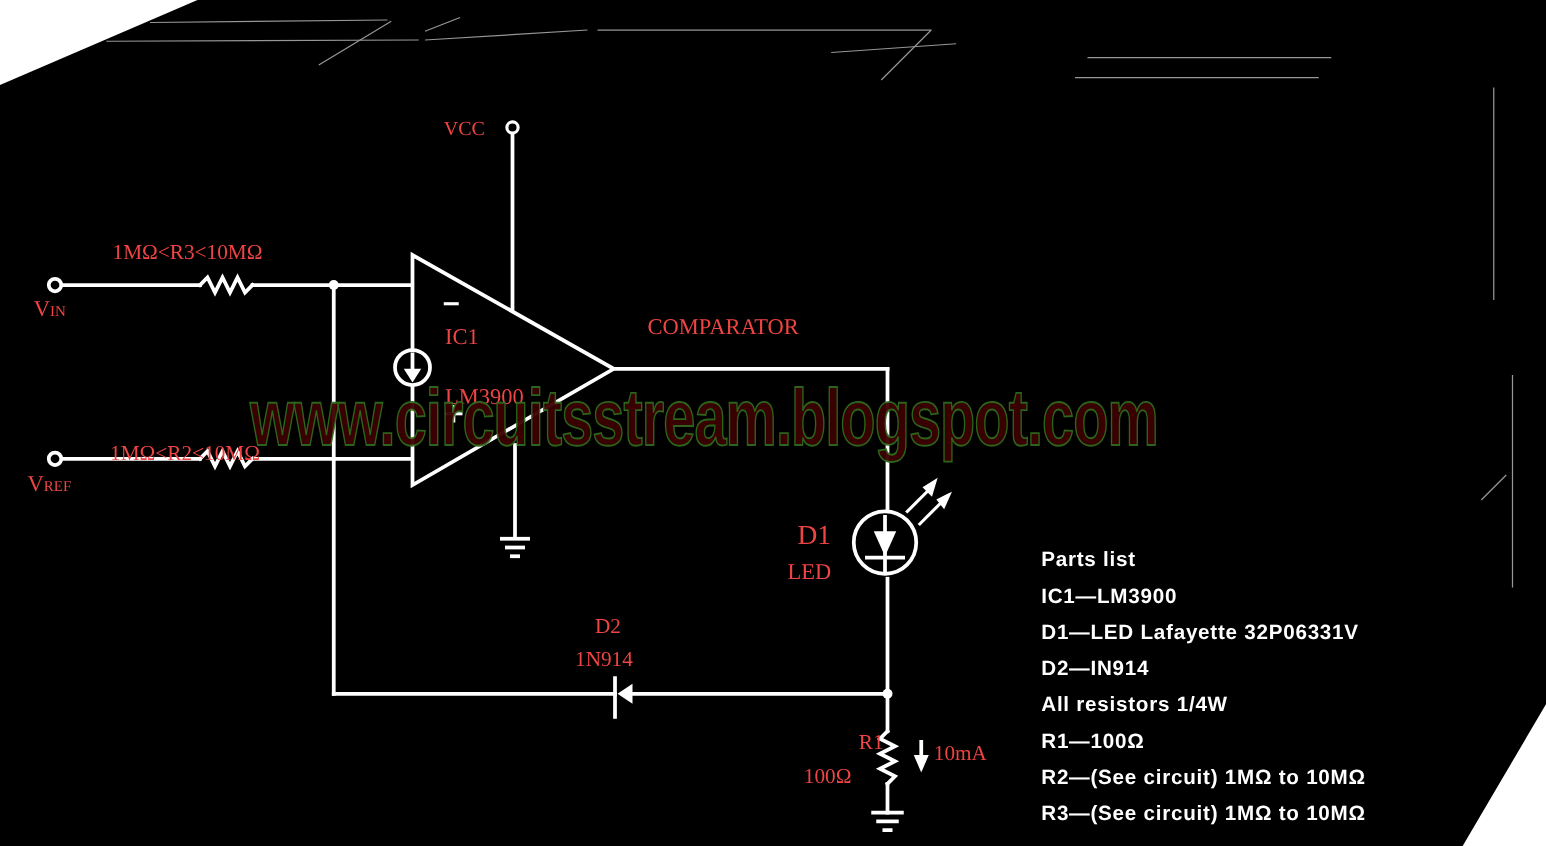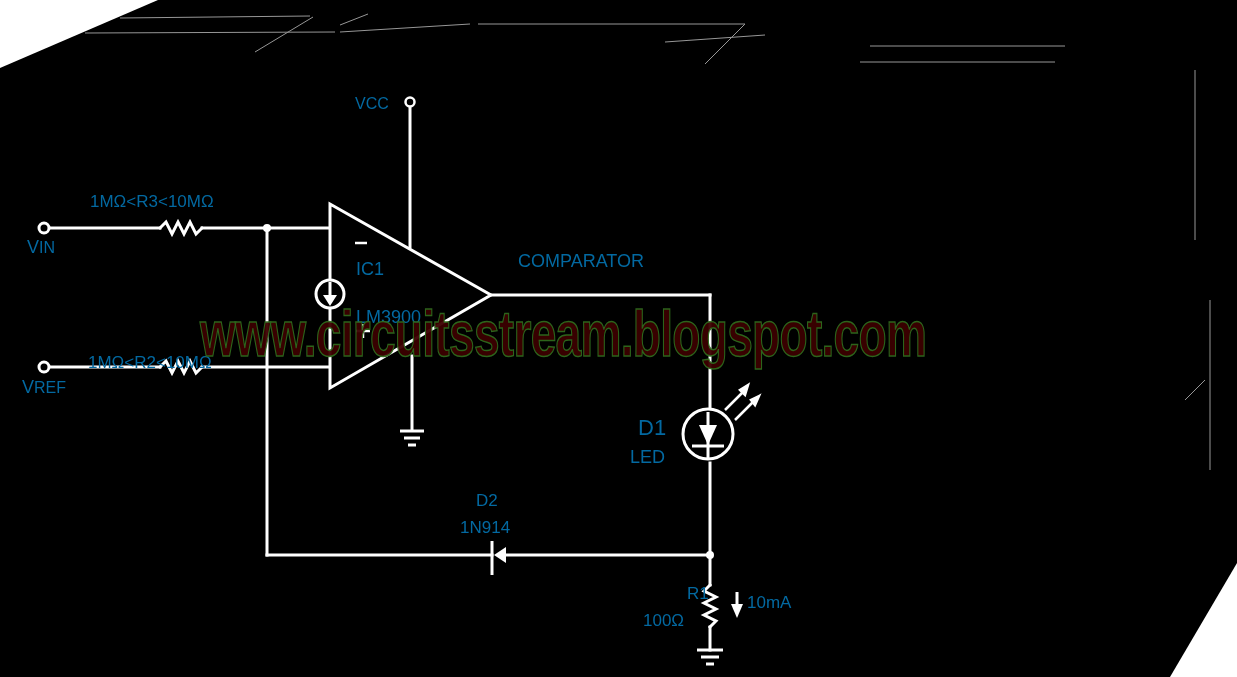--- a/index.html
+++ b/index.html
@@ -1,23 +1,23 @@
 <!DOCTYPE html>
 <html><head>
 <meta charset="utf-8">
 <style>
   html, body { margin:0; padding:0; background:#ffffff; }
   body { width:1237px; height:677px; overflow:hidden; position:relative; font-family:"Liberation Sans", sans-serif; }
   #stage { position:absolute; left:0; top:0; width:1237px; height:677px; background:#000; }
   svg { position:absolute; left:0; top:0; }
-  .lbl { position:absolute; color:#0369a1; font-family:Liberation Sans, sans-serif; font-size:17px; white-space:nowrap; line-height:1; }
+  .lbl { position:absolute; color:#ef4444; font-family:Liberation Serif, serif; font-size:17px; white-space:nowrap; line-height:1; }
   .parts { position:absolute; left:833px; top:439px; color:#fff; font-family:"Liberation Sans", sans-serif; font-weight:bold; font-size:16.5px; }
   .parts div { height:29px; line-height:18px; letter-spacing:0.6px; }
   .wm { position:absolute; left:200px; top:302px; font-family:"Liberation Sans", sans-serif; font-weight:bold; font-size:64px; color:#3c0000; -webkit-text-stroke:1.5px #2f6a1d; transform:scaleX(0.72); transform-origin:left top; letter-spacing:-1px; line-height:1; white-space:nowrap; opacity:0.95; }
-  .sub { font-size:16px; }
+  .sub { font-size:12px; }
 </style>
 </head>
 <body>
 
 <div id="stage">
 
   <svg width="1237" height="677" viewBox="0 0 1237 677">
 
     <polygon points="0,0 158,0 0,68" fill="#ffffff"></polygon>
     <polygon points="1237,563 1237,677 1170,677" fill="#ffffff"></polygon>
@@ -126,15 +126,25 @@
   <div class="lbl" style="left:638px;top:417px;font-size:22px;">D1</div>
   <div class="lbl" style="left:630px;top:448px;font-size:18px;">LED</div>
 
   <div class="lbl" style="left:476px;top:492px;font-size:17px;">D2</div>
   <div class="lbl" style="left:460px;top:519px;font-size:17px;text-align:center;">1N914</div>
 
   <div class="lbl" style="left:687px;top:585px;font-size:17px;">R1</div>
   <div class="lbl" style="left:643px;top:612px;font-size:17px;">100Ω</div>
   <div class="lbl" style="left:747px;top:594px;font-size:17px;">10mA</div>
 
+  <div class="parts">
+    <div>Parts list</div>
+    <div>IC1—LM3900</div>
+    <div>D1—LED Lafayette 32P06331V</div>
+    <div>D2—IN914</div>
+    <div>All resistors 1/4W</div>
+    <div>R1—100Ω</div>
+    <div>R2—(See circuit) 1MΩ to 10MΩ</div>
+    <div>R3—(See circuit) 1MΩ to 10MΩ</div>
+  </div>
 
   <div class="wm">www.circuitsstream.blogspot.com</div>
 </div>
 
 </body></html>

